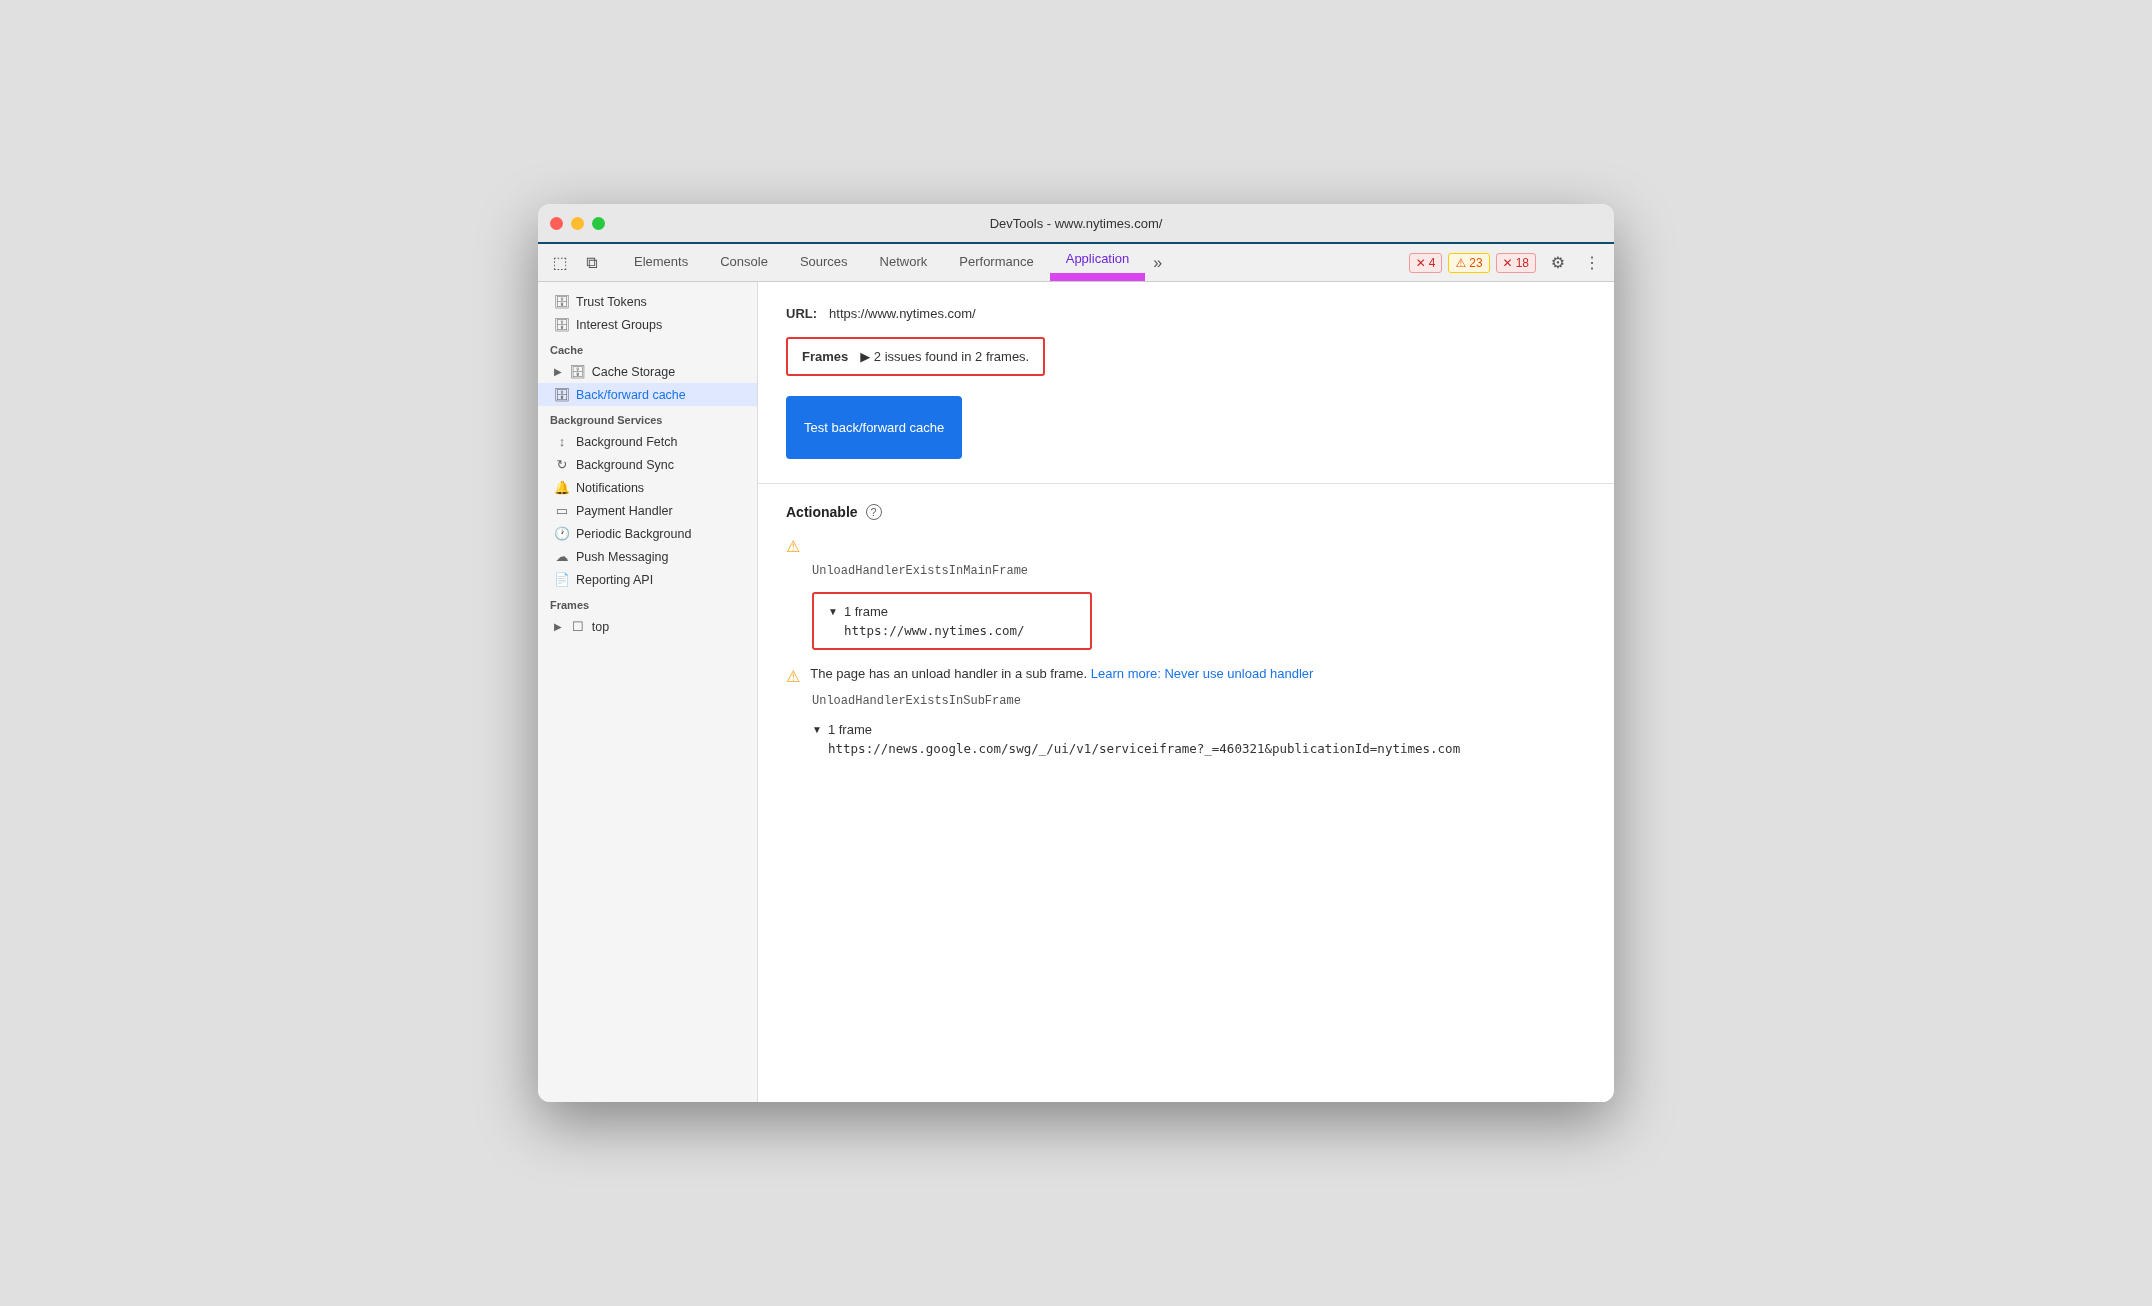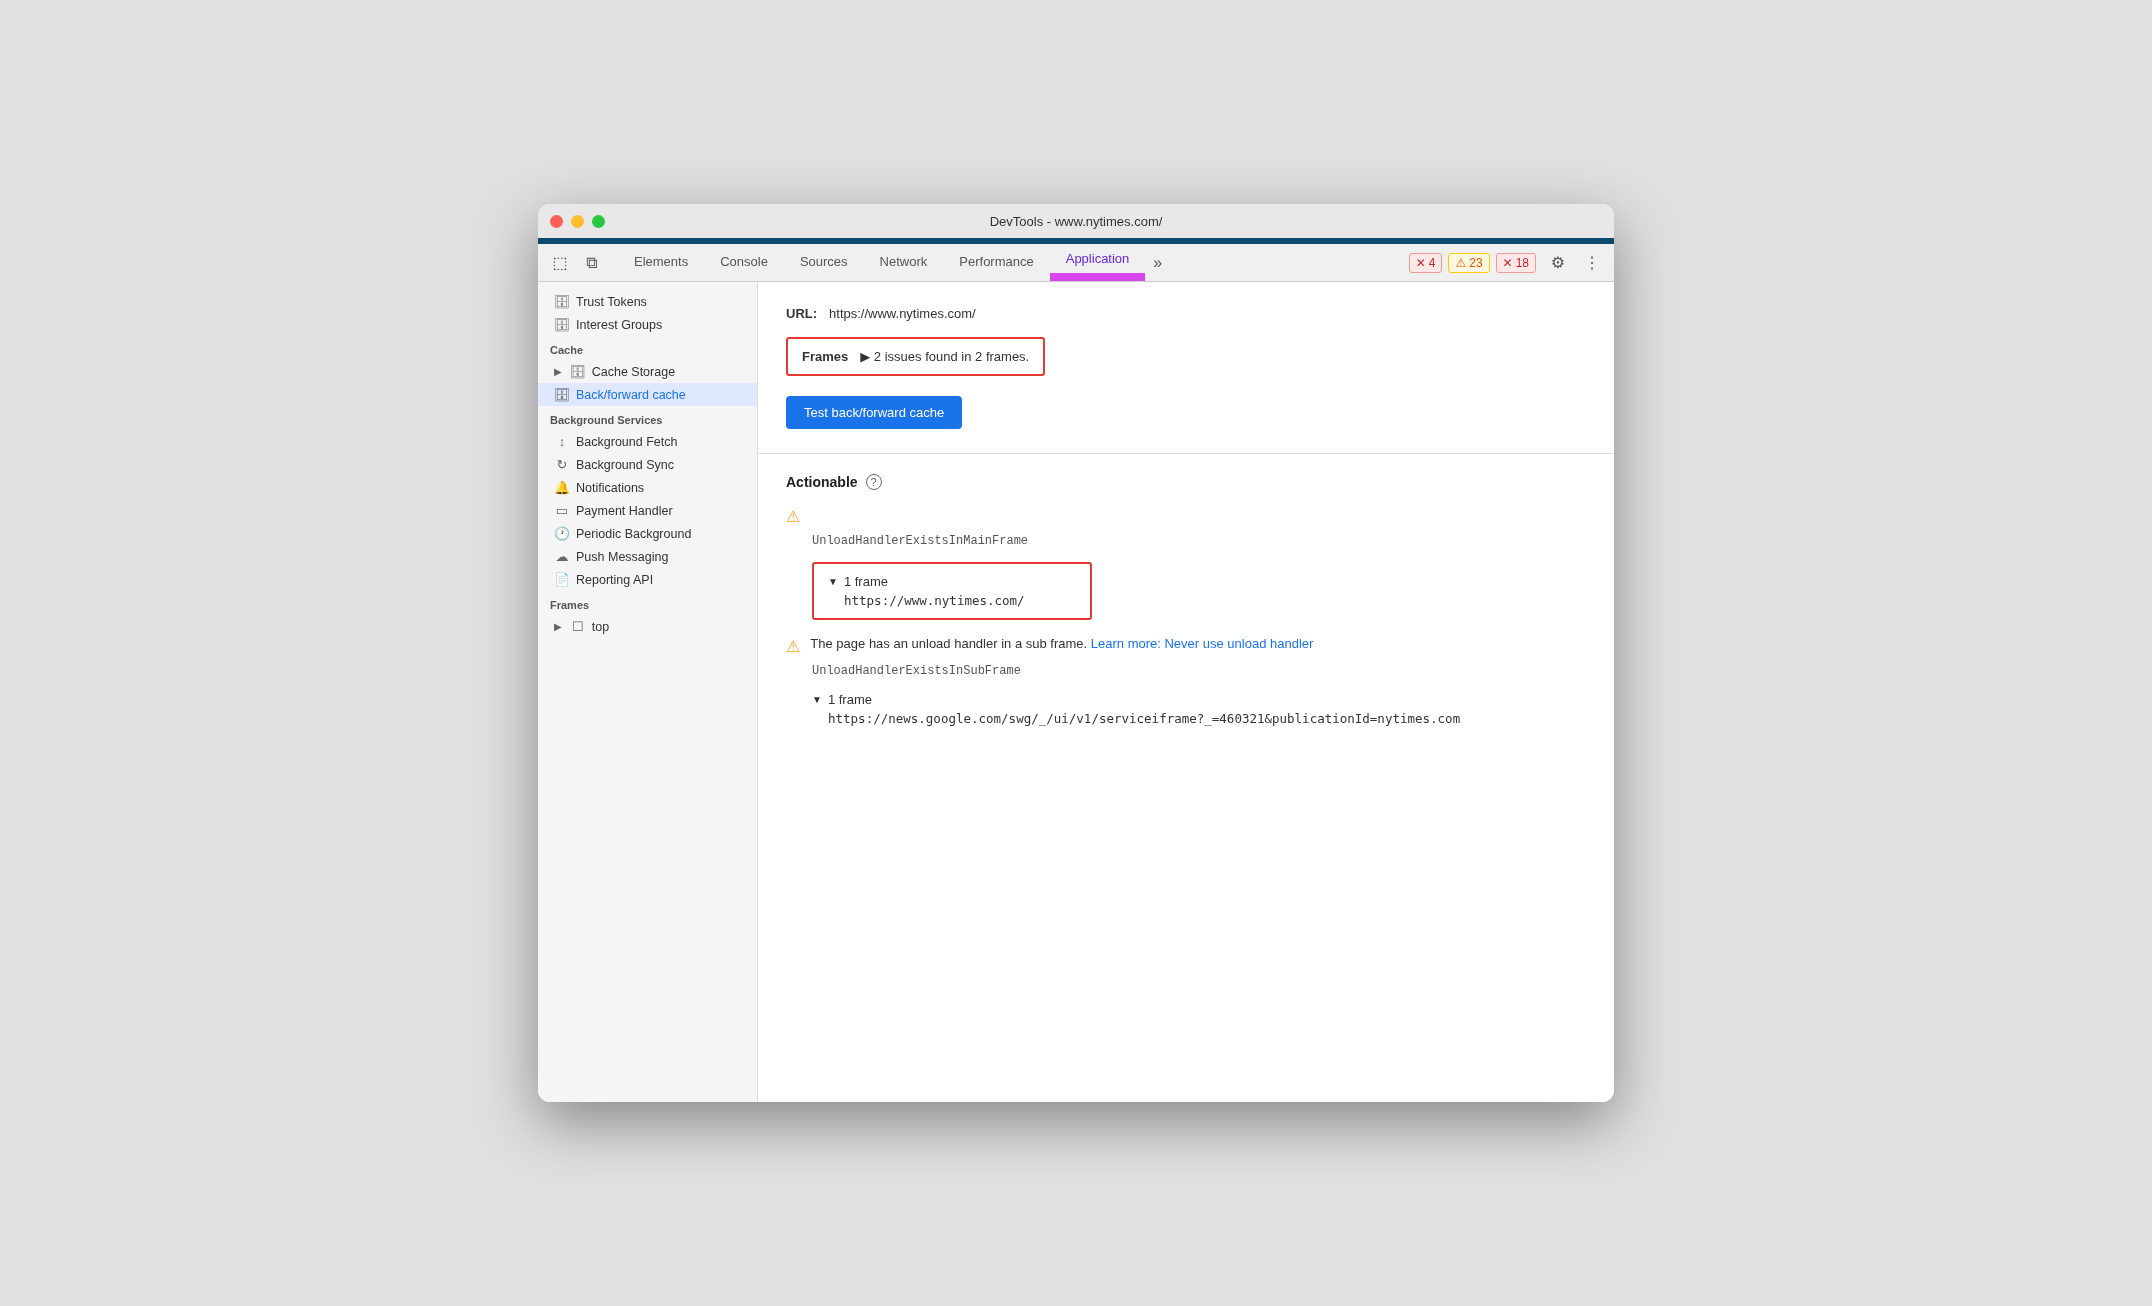--- a/index.html
+++ b/index.html
@@ -18,21 +18,21 @@
       border-radius: 12px;
       box-shadow: 0 20px 60px rgba(0,0,0,0.4);
       overflow: hidden;
     }
     .titlebar {
       background: #e8e8e8;
       height: 40px;
       display: flex;
       align-items: center;
       padding: 0 12px;
-      border-bottom: 6px solid #0c4a6e;
+      border-bottom: 2px solid #0c4a6e;
       position: relative;
     }
     .traffic-lights {
       display: flex;
       gap: 8px;
     }
     .tl {
       width: 13px;
       height: 13px;
       border-radius: 50%;
@@ -235,21 +235,21 @@
     }
     .frames-arrow {
       font-size: 10px;
       color: #555;
     }
     .test-btn {
       background: #1a73e8;
       color: #fff;
       border: none;
       border-radius: 4px;
-      padding: 9px 18px;
+      padding: 24px 18px;
       font-size: 13px;
       font-weight: 500;
       cursor: pointer;
       margin-bottom: 24px;
       display: block;
       text-align: right;
     }
     .section-divider {
       border: none;
       border-top: 1px solid #e0e0e0;

